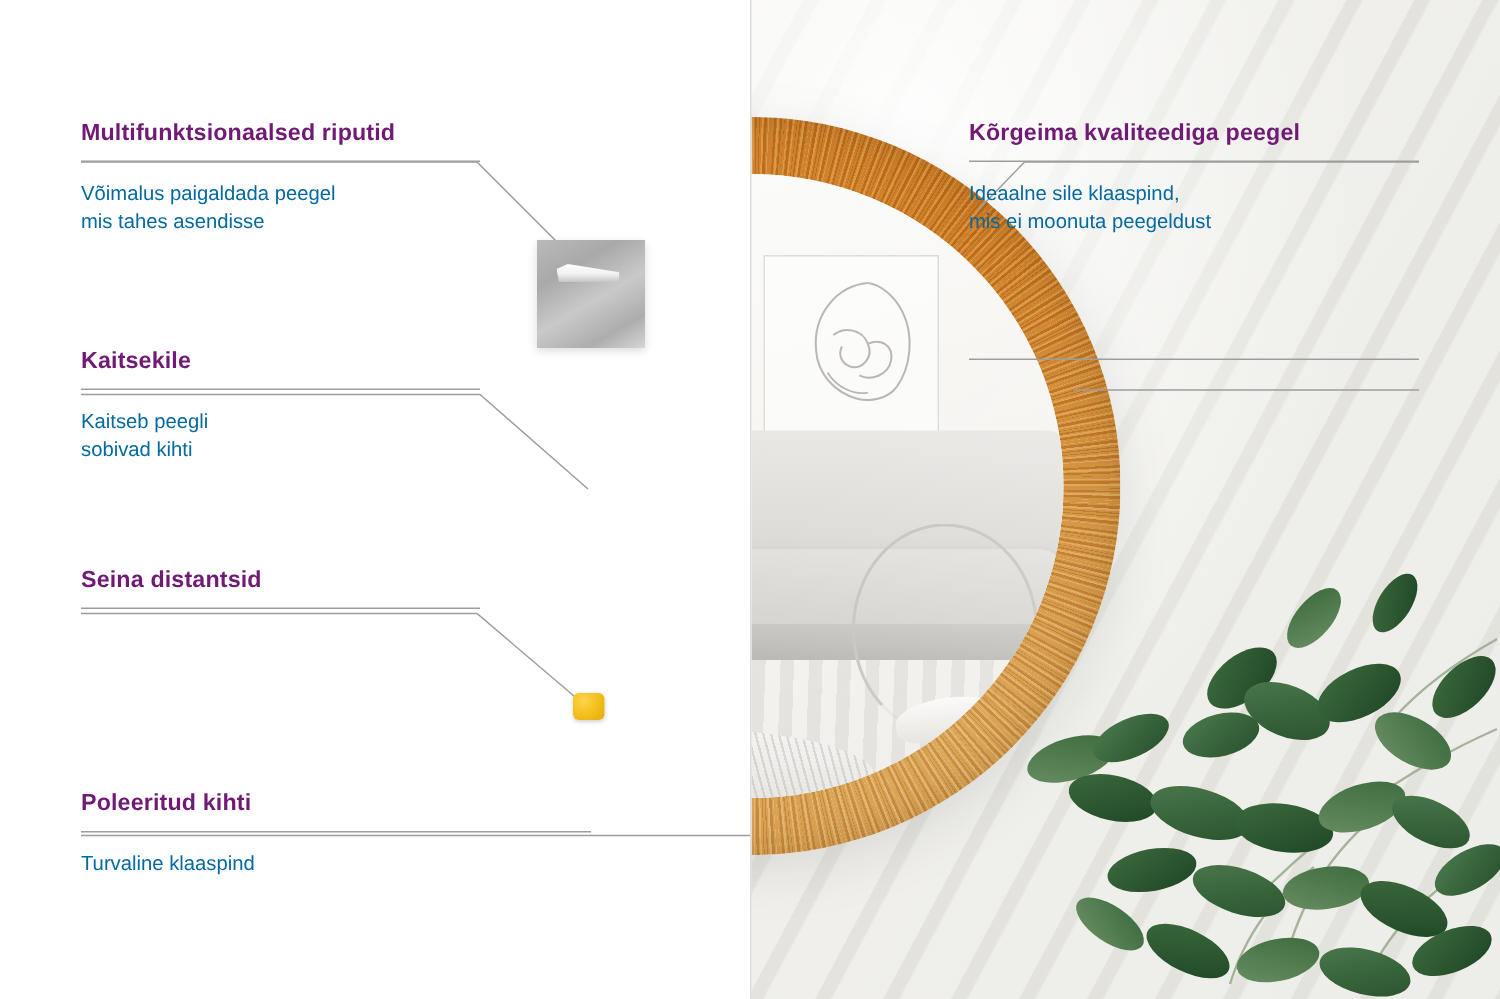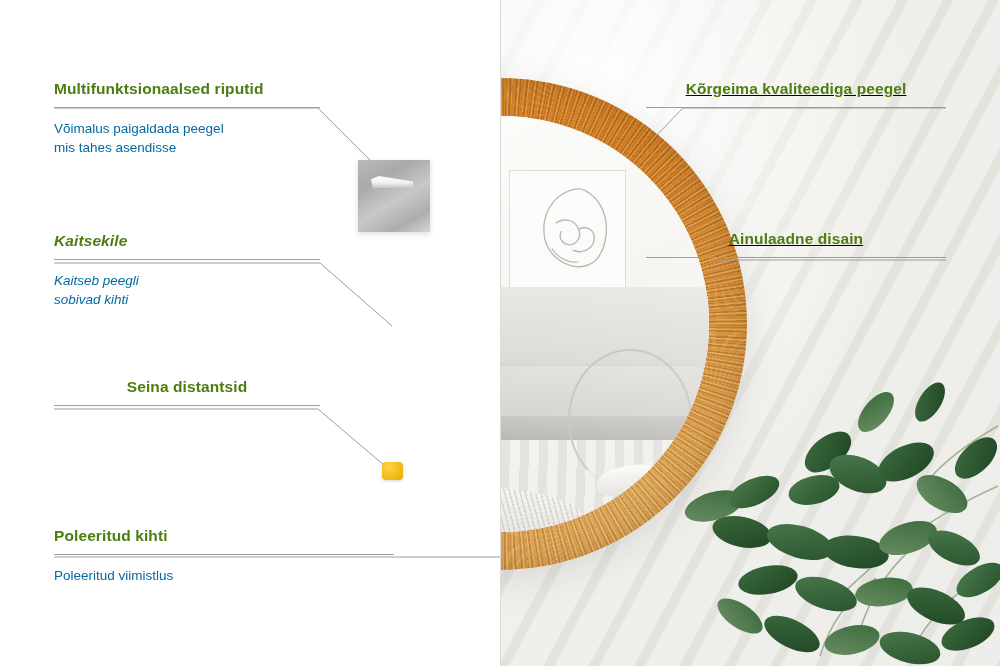--- a/index.html
+++ b/index.html
@@ -175,30 +175,30 @@
     position:absolute; left:382px; top:462px; width:21px; height:18px;
     border-radius:4px;
     background:radial-gradient(circle at 34% 28%, #ffd34d 0%, #f5c21f 45%, #e0ab0c 100%);
     box-shadow:0 1px 3px rgba(0,0,0,.18);
     z-index:5;
   }
 
   
   .callout { position:absolute; z-index:6; }
   .callout .c-title {
-    font-size:15.5px; font-weight:bold; color:#4d7c0f; letter-spacing:.1px;
+    font-size:15.5px; font-weight:bold; color:#701a75; letter-spacing:.1px;
     white-space:nowrap;
   }
   .callout .c-rule {
     height:1px; background:#9d9d9d; margin:9px 0 11px 0;
   }
   .callout .c-body {
     font-size:13.5px; line-height:1.42; color:#0369a1; white-space:pre-line;
   }
-  .callout.right { text-align:center;text-decoration:underline; }
+  .callout.right { text-align:left; }
 
   
   .leaders { position:absolute; inset:0; z-index:4; pointer-events:none; }
 
   .split-line {
     position:absolute; left:500px; top:0; width:1px; height:666px;
     background:rgba(190,190,188,.55); z-index:7;
   }
 
   
@@ -279,45 +279,46 @@
 
   <div class="split-line"></div>
 
   <div class="callout" style="left:54px; top:80px; width:266px;">
     <div class="c-title">Multifunktsionaalsed riputid</div>
     <div class="c-rule"></div>
     <div class="c-body">Võimalus paigaldada peegel
 mis tahes asendisse</div>
   </div>
 
-  <div class="callout" style="left:54px; top:232px; width:266px;font-style:italic;">
+  <div class="callout" style="left:54px; top:232px; width:266px;">
     <div class="c-title">Kaitsekile</div>
     <div class="c-rule"></div>
     <div class="c-body">Kaitseb peegli
 sobivad kihti</div>
   </div>
 
-  <div class="callout" style="left:54px; top:378px; width:266px;text-align:center;">
+  <div class="callout" style="left:54px; top:378px; width:266px;">
     <div class="c-title">Seina distantsid</div>
     <div class="c-rule"></div>
   </div>
 
   <div class="callout" style="left:54px; top:527px; width:340px;">
     <div class="c-title">Poleeritud kihti</div>
     <div class="c-rule"></div>
-    <div class="c-body">Poleeritud viimistlus</div>
+    <div class="c-body">Turvaline klaaspind</div>
   </div>
 
   <div class="callout right" style="right:54px; top:80px; width:300px;">
     <div class="c-title">Kõrgeima kvaliteediga peegel</div>
     <div class="c-rule"></div>
+    <div class="c-body">Ideaalne sile klaaspind,
+mis ei moonuta peegeldust</div>
   </div>
 
   <div class="callout right" style="right:54px; top:230px; width:300px;">
-    <div class="c-title">Ainulaadne disain</div>
     <div class="c-rule"></div>
   </div>
 
   <svg class="foliage" viewBox="0 0 320 300">
     <defs>
       <linearGradient id="lfA" x1="0" y1="0" x2="1" y2="1">
         <stop offset="0" stop-color="#4c7a4c"></stop>
           <stop offset="1" stop-color="#27512c"></stop>
       </linearGradient>
       <linearGradient id="lfB" x1="0" y1="0" x2="1" y2="1">

